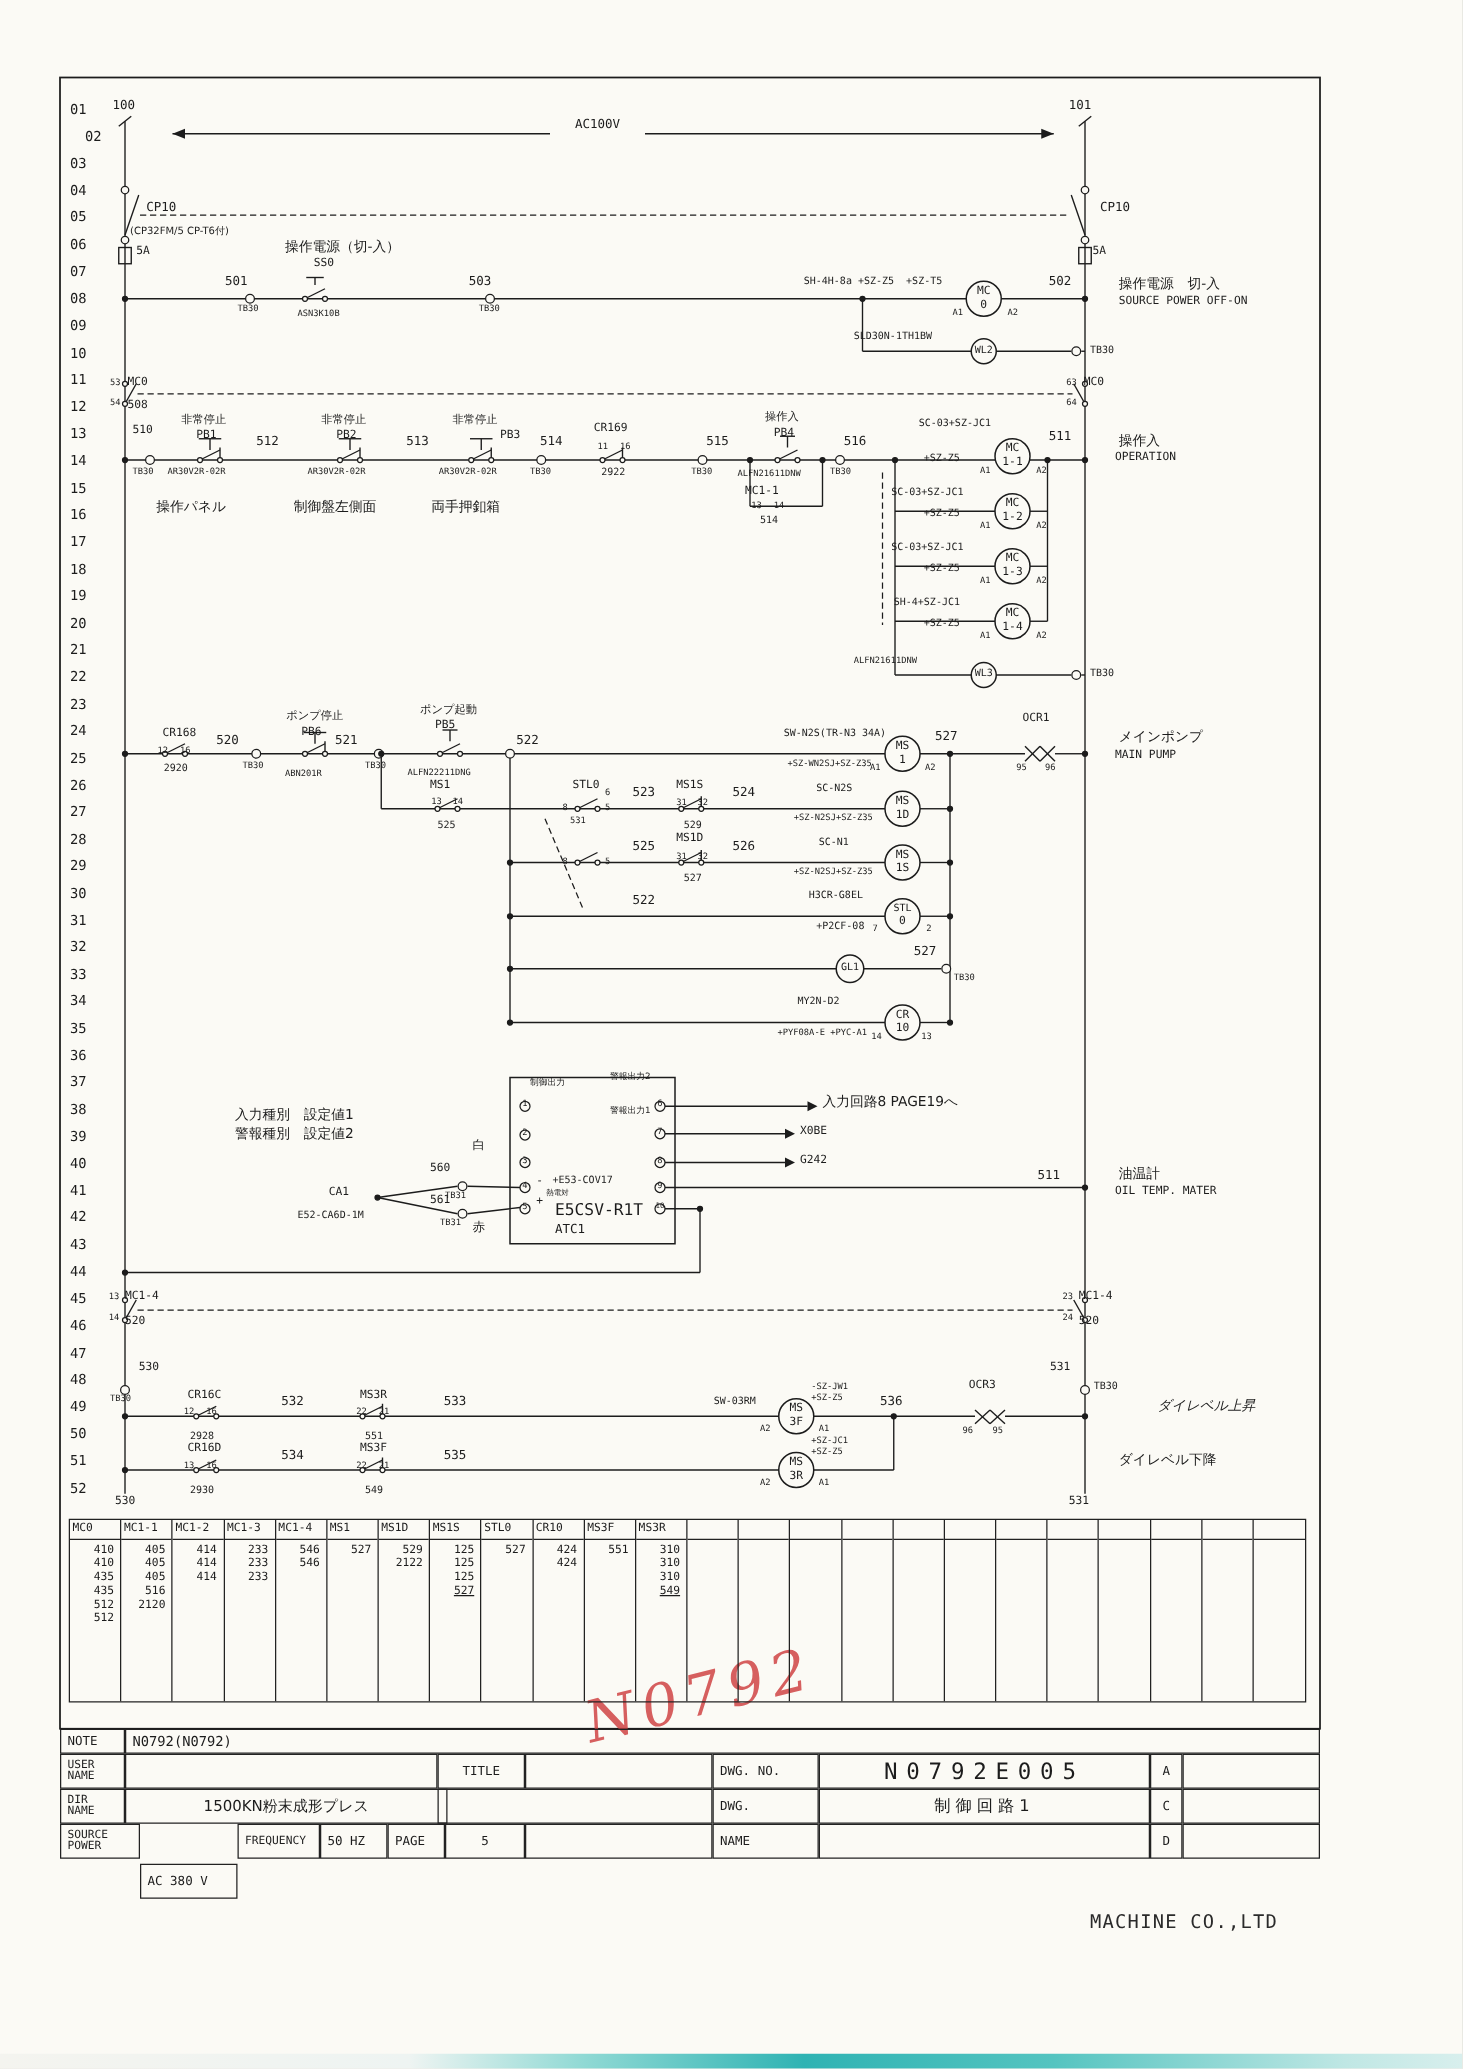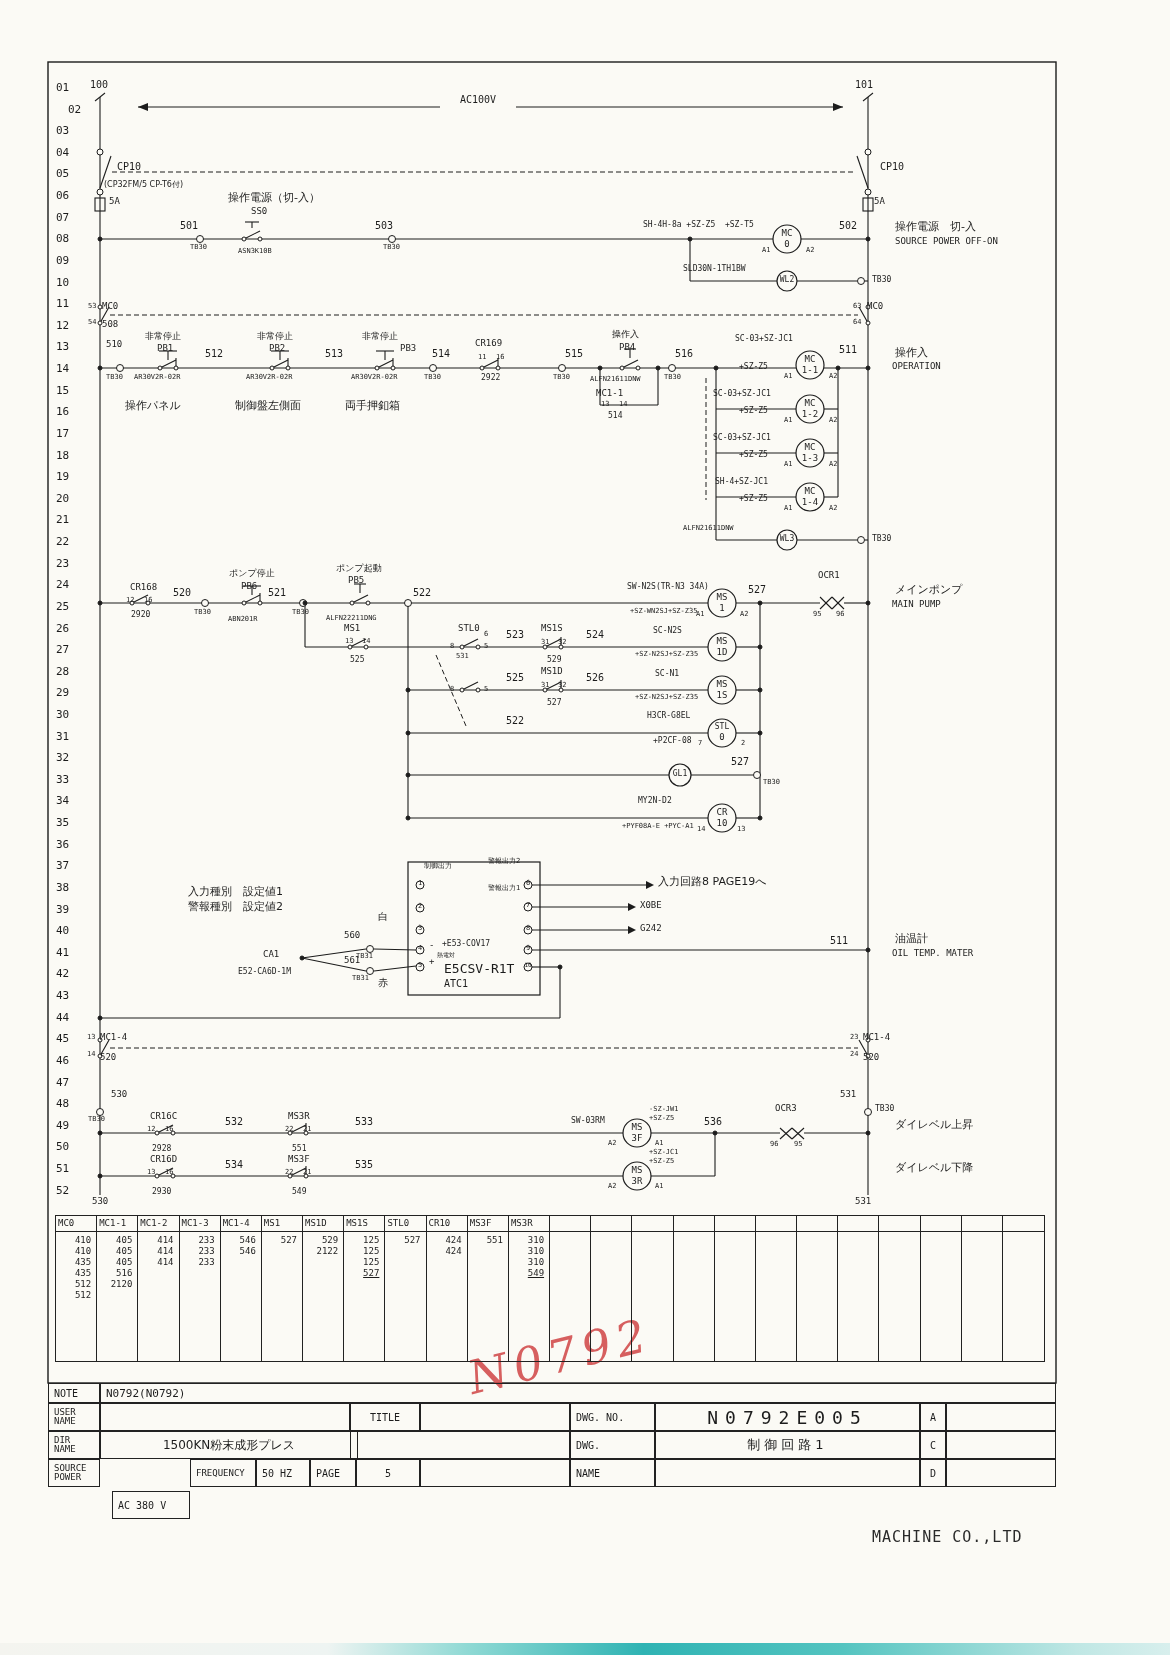--- a/index.html
+++ b/index.html
@@ -570,21 +570,21 @@
       <span class="lbl c" style="left: 637px; top: 1123px; font-size: 9px;">MS</span>
       <span class="lbl c" style="left: 637px; top: 1134px; font-size: 9px;">3F</span>
       <span class="lbl" style="left: 608px; top: 1140px; font-size: 7px;">A2</span>
       <span class="lbl" style="left: 655px; top: 1140px; font-size: 7px;">A1</span>
       <span class="lbl" style="left: 704px; top: 1117px; font-size: 10px;">536</span>
       <span class="lbl" style="left: 775px; top: 1104px; font-size: 9px;">OCR3</span>
       <span class="lbl" style="left: 770px; top: 1141px; font-size: 7px;">96</span>
       <span class="lbl" style="left: 794px; top: 1141px; font-size: 7px;">95</span>
       <span class="lbl" style="left: 840px; top: 1090px; font-size: 9px;">531</span>
       <span class="lbl" style="left: 875px; top: 1105px; font-size: 8px;">TB30</span>
-      <span class="lbl jp" style="left: 895px; top: 1119px; font-size: 11px;">ダイレベル上昇</span>
+      <span class="lbl jp" style="left: 926px; top: 1119px; font-size: 11px; font-style: italic;">ダイレベル上昇</span>
       <span class="lbl" style="left: 150px; top: 1155px; font-size: 9px;">CR16D</span>
       <span class="lbl" style="left: 147px; top: 1169px; font-size: 7px;">13</span>
       <span class="lbl" style="left: 165px; top: 1169px; font-size: 7px;">16</span>
       <span class="lbl" style="left: 152px; top: 1188px; font-size: 8px;">2930</span>
       <span class="lbl" style="left: 225px; top: 1160px; font-size: 10px;">534</span>
       <span class="lbl" style="left: 288px; top: 1155px; font-size: 9px;">MS3F</span>
       <span class="lbl" style="left: 285px; top: 1169px; font-size: 7px;">22</span>
       <span class="lbl" style="left: 303px; top: 1169px; font-size: 7px;">21</span>
       <span class="lbl" style="left: 292px; top: 1188px; font-size: 8px;">549</span>
       <span class="lbl" style="left: 355px; top: 1160px; font-size: 10px;">535</span>
@@ -765,21 +765,21 @@
       <span>DIR</span>
       <span>NAME</span>
     </div>
     <div class="tb-cell ctr jp" style="left:52px;top:48px;width:258px;height:28px;font-size:12px;">1500KN粉末成形プレス</div>
     <div class="tb-cell" style="left:302px;top:48px;width:220px;height:28px;"></div>
     <div class="tb-cell" style="left:522px;top:48px;width:85px;height:28px;">DWG.</div>
     <div class="tb-cell ctr jp" style="left:607px;top:48px;width:265px;height:28px;font-size:13px;letter-spacing:4px;">制御回路1</div>
     <div class="tb-cell ctr" style="left:872px;top:48px;width:26px;height:28px;">C</div>
     <div class="tb-cell" style="left:898px;top:48px;width:110px;height:28px;"></div>
 
-    <div class="tb-cell stack" style="left:0;top:76px;width:52px;height:28px;justify-content:center;">
+    <div class="tb-cell stack" style="left:0;top:76px;width:64px;height:28px;justify-content:center;">
       <span>SOURCE</span>
       <span>POWER</span>
     </div>
     <div class="tb-cell" style="left:64px;top:76px;width:78px;height:28px;margin-top:32px;">AC 380 V</div>
     <div class="tb-cell" style="left:142px;top:76px;width:66px;height:28px;font-size:9px;">FREQUENCY</div>
     <div class="tb-cell" style="left:208px;top:76px;width:54px;height:28px;">50 HZ</div>
     <div class="tb-cell" style="left:262px;top:76px;width:46px;height:28px;">PAGE</div>
     <div class="tb-cell ctr" style="left:308px;top:76px;width:64px;height:28px;">5</div>
     <div class="tb-cell" style="left:372px;top:76px;width:150px;height:28px;"></div>
     <div class="tb-cell" style="left:522px;top:76px;width:85px;height:28px;">NAME</div>

